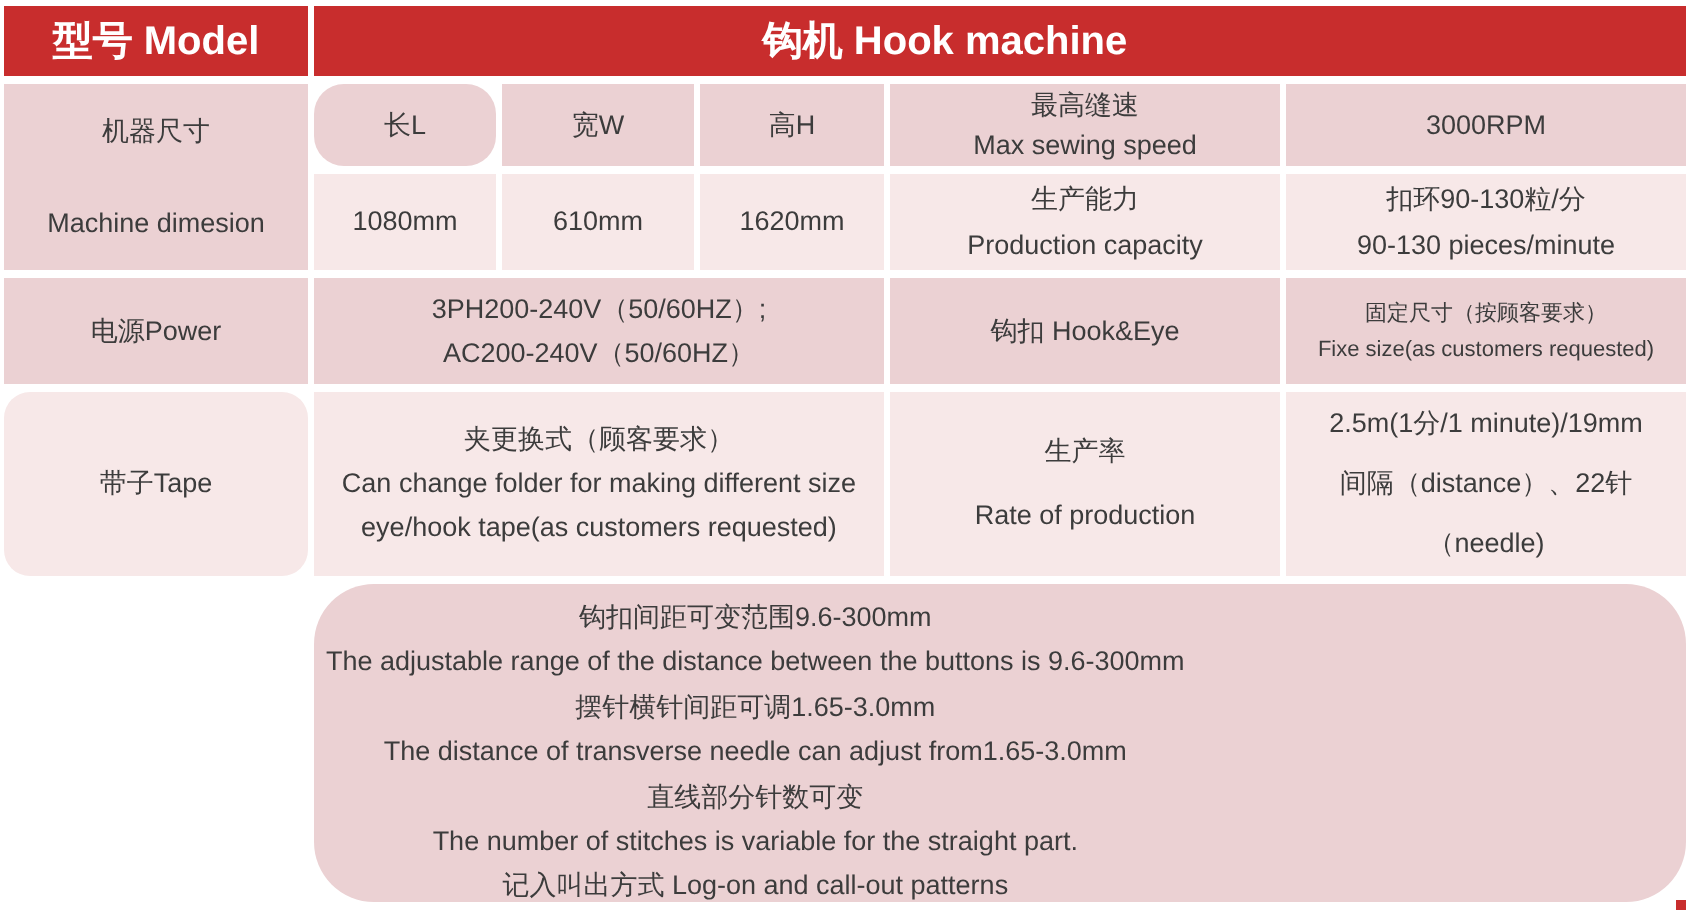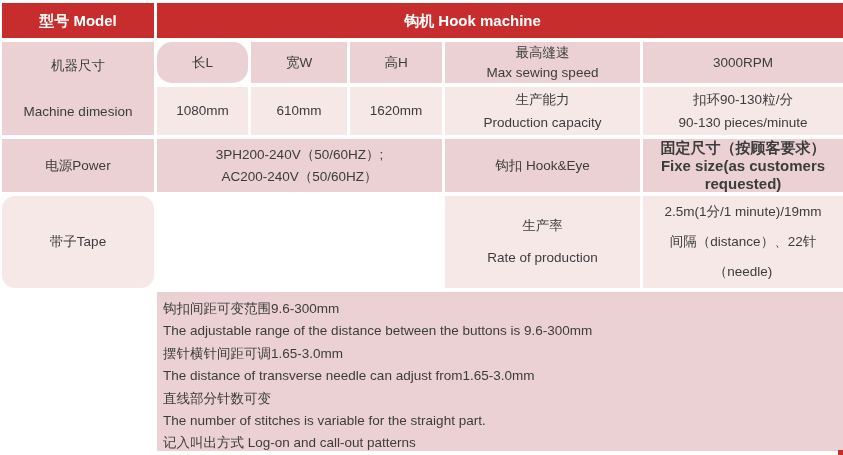--- a/index.html
+++ b/index.html
@@ -28,54 +28,55 @@
     text-align: center;
     white-space: pre-line;
     font-size: 13.5px;
     line-height: 20px;
     overflow: hidden;
   }
   .red {
     background: #c82d2d;
     color: #ffffff;
     font-weight: bold;
-    font-size: 15px;
+    font-size: 20px;
   }
   .dark  { background: #ebd1d3; }
   .light { background: #f7e8e8; }
 
   .c-model        { grid-column: 1; grid-row: 1; }
   .c-machine      { grid-column: 2 / 7; grid-row: 1; padding-right: 100px; padding-left: 45px; }
   .c-dim-label    { grid-column: 1; grid-row: 2 / 4; line-height: 46px; }
   .c-len-h        { grid-column: 2; grid-row: 2; border-radius: 15px; }
   .c-wid-h        { grid-column: 3; grid-row: 2; }
   .c-hei-h        { grid-column: 4; grid-row: 2; }
   .c-speed-label  { grid-column: 5; grid-row: 2; }
   .c-speed-value  { grid-column: 6; grid-row: 2; }
   .c-len-v        { grid-column: 2; grid-row: 3; }
   .c-wid-v        { grid-column: 3; grid-row: 3; }
   .c-hei-v        { grid-column: 4; grid-row: 3; }
   .c-cap-label    { grid-column: 5; grid-row: 3; line-height: 23px; }
   .c-cap-value    { grid-column: 6; grid-row: 3; line-height: 23px; }
   .c-power-label  { grid-column: 1; grid-row: 4; }
   .c-power-value  { grid-column: 2 / 5; grid-row: 4; line-height: 22px; }
   .c-hook-label   { grid-column: 5; grid-row: 4; }
-  .c-hook-value   { grid-column: 6; grid-row: 4; line-height: 18px; font-size: 15px; font-weight: bold; }
+  .c-hook-value   { grid-column: 6; grid-row: 4; line-height: 18px; font-size: 11px; }
   .c-tape-label   { grid-column: 1; grid-row: 5; border-radius: 13px; }
   .c-tape-value   { grid-column: 2 / 5; grid-row: 5; line-height: 22px; padding: 0 10px; }
   .c-rate-label   { grid-column: 5; grid-row: 5; line-height: 32px; }
   .c-rate-value   { grid-column: 6; grid-row: 5; line-height: 30px; }
   .c-panel-label  { grid-column: 1; grid-row: 6; line-height: 33px; }
   .c-panel-value  {
     grid-column: 2 / 7; grid-row: 6;
     justify-content: flex-start;
     align-items: flex-start;
-    text-align: left;
+    text-align: center;
     line-height: 22.4px;
     padding: 6px 4px 0 6px;
+    border-radius: 30px;
   }
   .corner-dot {
     position: absolute;
     right: 0;
     bottom: 0;
     width: 5px;
     height: 5px;
     background: #c82d2d;
   }
 </style>
@@ -105,20 +106,22 @@
 90-130 pieces/minute</div>
 
   <div class="cell dark c-power-label">电源Power</div>
   <div class="cell dark c-power-value">3PH200-240V（50/60HZ）;
 AC200-240V（50/60HZ）</div>
   <div class="cell dark c-hook-label">钩扣 Hook&amp;Eye</div>
   <div class="cell dark c-hook-value">固定尺寸（按顾客要求）
 Fixe size(as customers requested)</div>
 
   <div class="cell light c-tape-label">带子Tape</div>
+  <div class="cell light c-tape-value">夹更换式（顾客要求）
+Can change folder for making different size eye/hook tape(as customers requested)</div>
   <div class="cell light c-rate-label">生产率
 Rate of production</div>
   <div class="cell light c-rate-value">2.5m(1分/1 minute)/19mm
 间隔（distance）、22针
 （needle)</div>
 
   <div class="cell dark c-panel-value">钩扣间距可变范围9.6-300mm
 The adjustable range of the distance between the buttons is 9.6-300mm
 摆针横针间距可调1.65-3.0mm
 The distance of transverse needle can adjust from1.65-3.0mm

